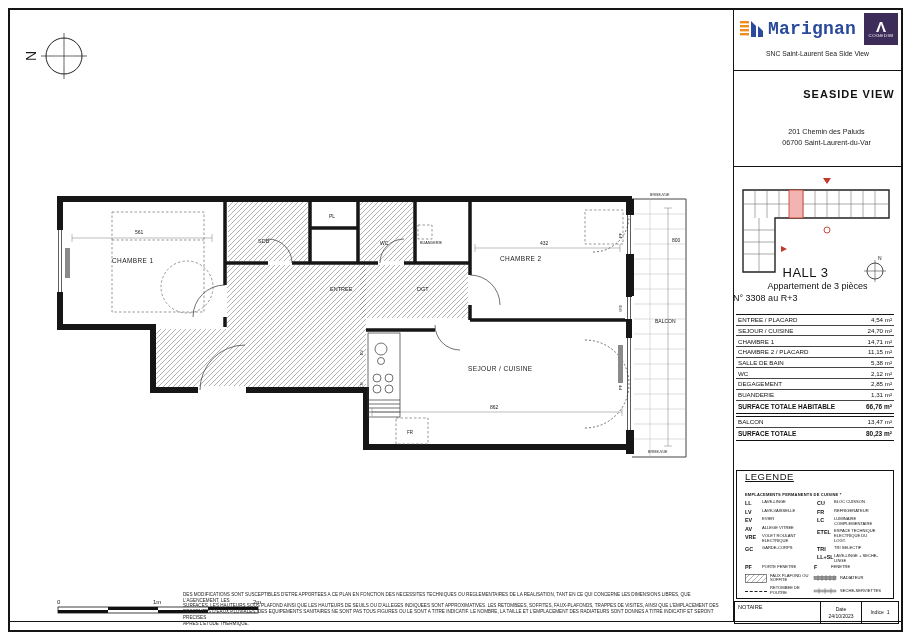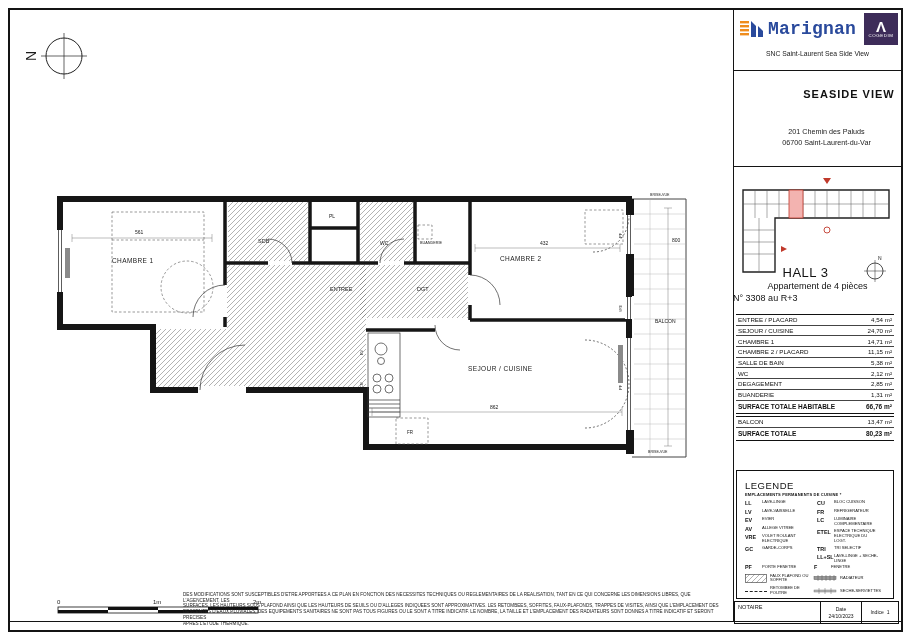--- a/index.html
+++ b/index.html
@@ -21,21 +21,21 @@
   .title{left:733px;top:88px;width:192px;text-align:center;font-size:11px;font-weight:bold;letter-spacing:1px;padding-left:20px;}
   .addr{left:733px;width:187px;text-align:center;font-size:7.2px;color:#222;}
   .hall{left:733px;top:265px;width:145px;text-align:center;font-size:13px;letter-spacing:.5px;}
   .apt{left:733px;top:281px;width:169px;text-align:center;font-size:9px;}
   .num{left:733px;top:293px;width:169px;font-size:9px;}
   .tbl{left:736px;top:314px;width:158px;border-top:1.4px solid #111;}
   .trow{height:9.7px;display:flex;justify-content:space-between;align-items:center;
         border-bottom:.6px solid #444;font-size:6.2px;padding:0 2px;}
   .trow-b{font-weight:bold;height:12px;font-size:6.5px;border-bottom:1.6px solid #111;}
   .legend{left:736px;top:470px;width:156px;height:127px;border:1px solid #111;font-size:4.3px;}
-  .leg-title{position:absolute;left:8px;top:9px;font-size:9.5px;letter-spacing:.5px;}
+  .leg-title{position:absolute;left:8px;top:0;font-size:9.5px;letter-spacing:.5px;text-decoration:underline;}
   .leg-note{position:absolute;left:8px;top:21px;font-size:4px;font-weight:bold;letter-spacing:.2px;}
   .leg-col{position:absolute;top:29px;display:flex;flex-direction:column;gap:2.6px;}
   .leg-item{display:flex;}
   .leg-abbr{width:17px;font-size:5.4px;font-weight:bold;flex:none;}
   .leg-lab{width:46px;font-size:4.1px;line-height:1.15;}
   .leg-bottom{position:absolute;left:8px;top:93px;width:140px;display:flex;flex-direction:column;gap:3.5px;}
   .leg-brow{display:flex;align-items:center;}
   .footer{left:734px;top:601px;width:163px;height:21px;border:1px solid #111;display:flex;}
   .fcell{border-left:.8px solid #111;display:flex;flex-direction:column;align-items:center;justify-content:center;font-size:5px;line-height:1.3;}
   .notaire{flex:1;border-left:none;align-items:flex-start;justify-content:flex-start;padding:2px 0 0 3px;font-size:5.6px;}
@@ -226,21 +226,21 @@
     <polygon points="44,74 50,77 44,80"></polygon>
   </g>
   <g>
     <circle cx="138" cy="99" r="8" fill="none" stroke="#222" stroke-width="0.8"></circle>
     <path d="M138,88 V110 M127,99 H149" stroke="#222" stroke-width="0.5"></path>
     <text x="141" y="88" font-size="5">N</text>
   </g>
 </svg>
 
 <div class="abs hall">HALL 3</div>
-<div class="abs apt">Appartement de 4 pièces</div>
+<div class="abs apt">Appartement de 3 pièces</div>
 <div class="abs num">N° 3308 au R+3</div>
 
 <div class="abs tbl">
   <div class="trow">
         <span>ENTREE / PLACARD</span>
         <span>4,54 m²</span>
       </div>
   <div class="trow">
         <span>SEJOUR / CUISINE</span>
         <span>24,70 m²</span>

